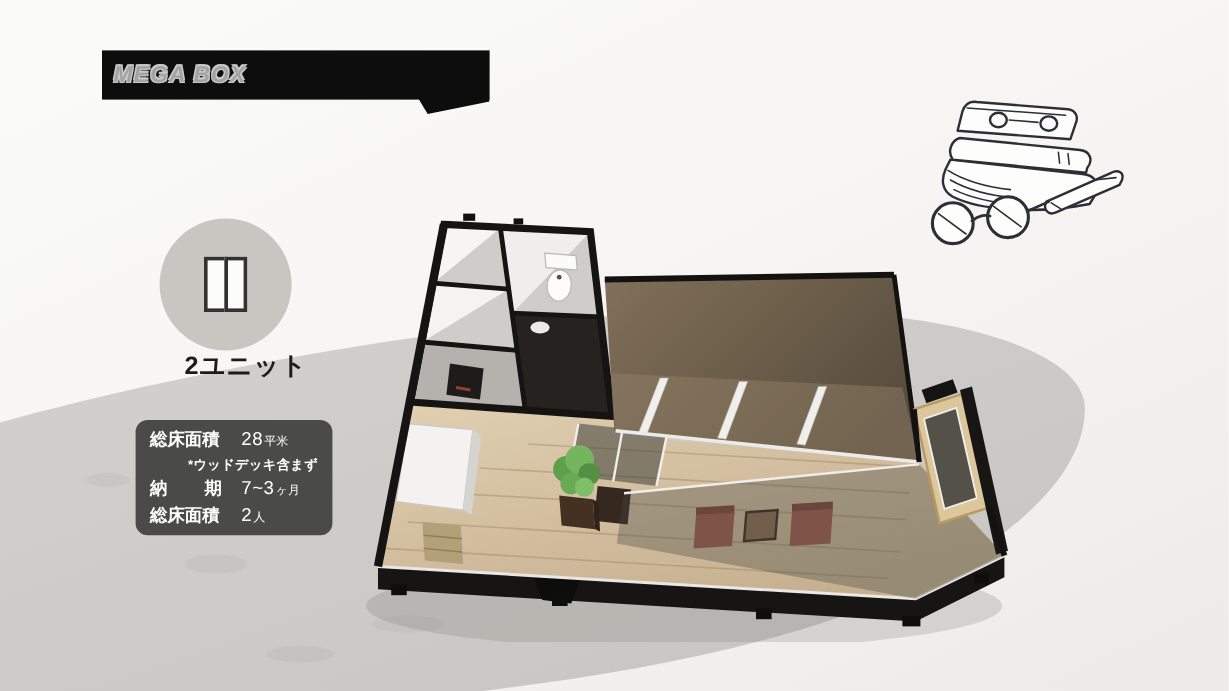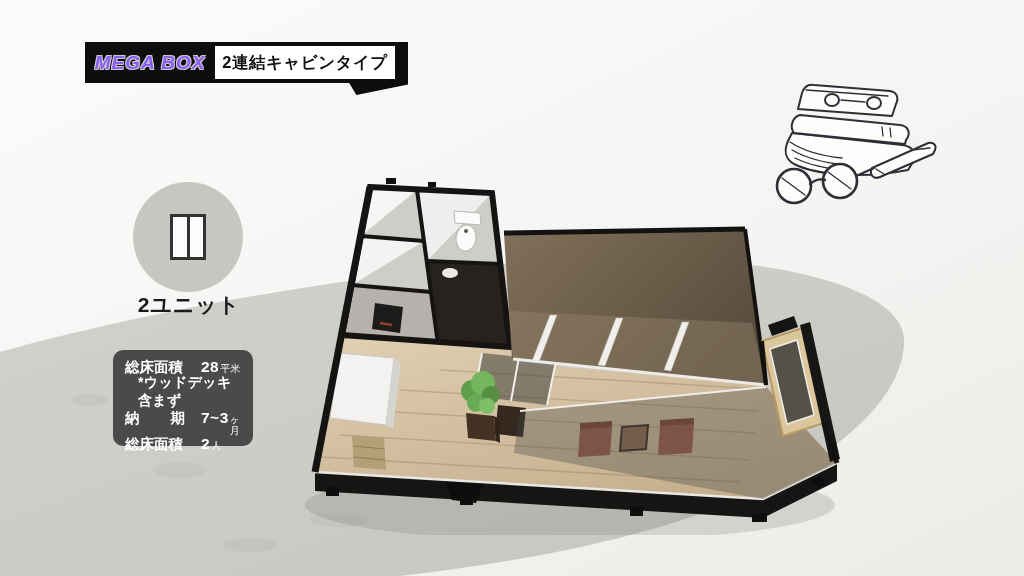--- a/index.html
+++ b/index.html
@@ -8,21 +8,21 @@
     background:linear-gradient(155deg,#fbfbfa 0%,#f5f4f2 55%,#ecebe8 100%);
     font-family:"Liberation Sans","DejaVu Sans",sans-serif;
   }
   .layer{position:absolute;left:0;top:0;}
 
   
   .ribbon{position:absolute;left:85px;top:42px;width:323px;height:41px;background:#0d0d0d;z-index:6;}
   .ribbon-brand{
     position:absolute;left:0;top:0;width:130px;height:41px;
     display:flex;align-items:center;justify-content:center;
-    font-size:19px;font-weight:800;letter-spacing:1px;color:#8b5cf6;
+    font-size:19px;font-weight:800;letter-spacing:1px;color:#a3a3a3;
     text-shadow:-1px -1px 0 #c9c9c9,1px -1px 0 #c9c9c9,-1px 1px 0 #c9c9c9,1px 1px 0 #c9c9c9;
     font-style:italic;
   }
   .ribbon-type{
     position:absolute;left:130px;top:4px;right:13px;bottom:4px;background:#ffffff;
     display:flex;align-items:center;justify-content:center;
     font-size:16.5px;font-weight:800;color:#101010;letter-spacing:0.5px;
   }
   .ribbon-fold{
     position:absolute;left:348px;top:81px;width:60px;height:14px;background:#0d0d0d;z-index:6;
@@ -31,36 +31,36 @@
 
   
   .badge-circle{
     position:absolute;left:133px;top:182px;width:110px;height:110px;border-radius:50%;
     background:#c8c6c1;display:flex;align-items:center;justify-content:center;z-index:5;
   }
   .unit-icon{display:flex;width:36px;height:46px;}
   .unit-pane{flex:1;background:#fcfcfb;border:3px solid #323232;}
   .unit-pane + .unit-pane{margin-left:-3px;}
   .badge-label{
-    position:absolute;left:116px;top:291px;width:146px;text-align:center;
+    position:absolute;left:132px;top:291px;width:146px;text-align:center;
     font-size:21px;font-weight:800;color:#1b1b1b;letter-spacing:1px;z-index:5;
   }
 
   
   .specs{
-    position:absolute;left:113px;top:350px;width:140px;height:96px;box-sizing:border-box;
+    position:absolute;left:113px;top:350px;width:164px;height:96px;box-sizing:border-box;
     background:#4a4a49;border-radius:10px;color:#ffffff;padding:9px 12px 8px 12px;
     display:flex;flex-direction:column;justify-content:space-between;z-index:5;
   }
   .spec-row{display:flex;align-items:baseline;font-weight:700;font-size:14.5px;line-height:1.05;}
   .spec-label{width:60px;flex:none;}
   .spec-label.justify{display:flex;justify-content:space-between;}
-  .spec-value{margin-left:16px;font-size:15.5px;font-weight:700;letter-spacing:0.5px;}
+  .spec-value{margin-left:16px;font-size:15.5px;font-weight:400;letter-spacing:0.5px;}
   .spec-unit{font-size:10px;font-weight:400;margin-left:1px;}
-  .spec-note{font-size:14px;font-weight:700;letter-spacing:0.3px;margin:-1px 0 0 13px;}
+  .spec-note{font-size:11px;font-weight:700;letter-spacing:0.3px;margin:-1px 0 0 13px;text-align:right;}
 
   
   .blob-svg{z-index:1;}
   .plan-svg{position:absolute;left:300px;top:165px;z-index:3;}
   .sketch-svg{position:absolute;left:762px;top:38px;z-index:4;}
 </style>
 </head>
 <body>
 
 <div class="page">
@@ -79,21 +79,20 @@
       <ellipse cx="180" cy="470" rx="26" ry="8"></ellipse>
       <ellipse cx="340" cy="520" rx="30" ry="7"></ellipse>
       <ellipse cx="90" cy="400" rx="18" ry="6"></ellipse>
       <ellipse cx="560" cy="500" rx="22" ry="6"></ellipse>
       <ellipse cx="250" cy="545" rx="28" ry="7"></ellipse>
     </g>
   </svg>
 
   <div class="ribbon">
     <div class="ribbon-brand">MEGA BOX</div>
-    <div class="ribbon-type">2連結キャビンタイプ</div>
   </div>
   <div class="ribbon-fold"></div>
 
   <div class="badge-circle">
     <div class="unit-icon">
       <div class="unit-pane"></div>
       <div class="unit-pane"></div>
     </div>
   </div>
   <div class="badge-label">2ユニット</div>

